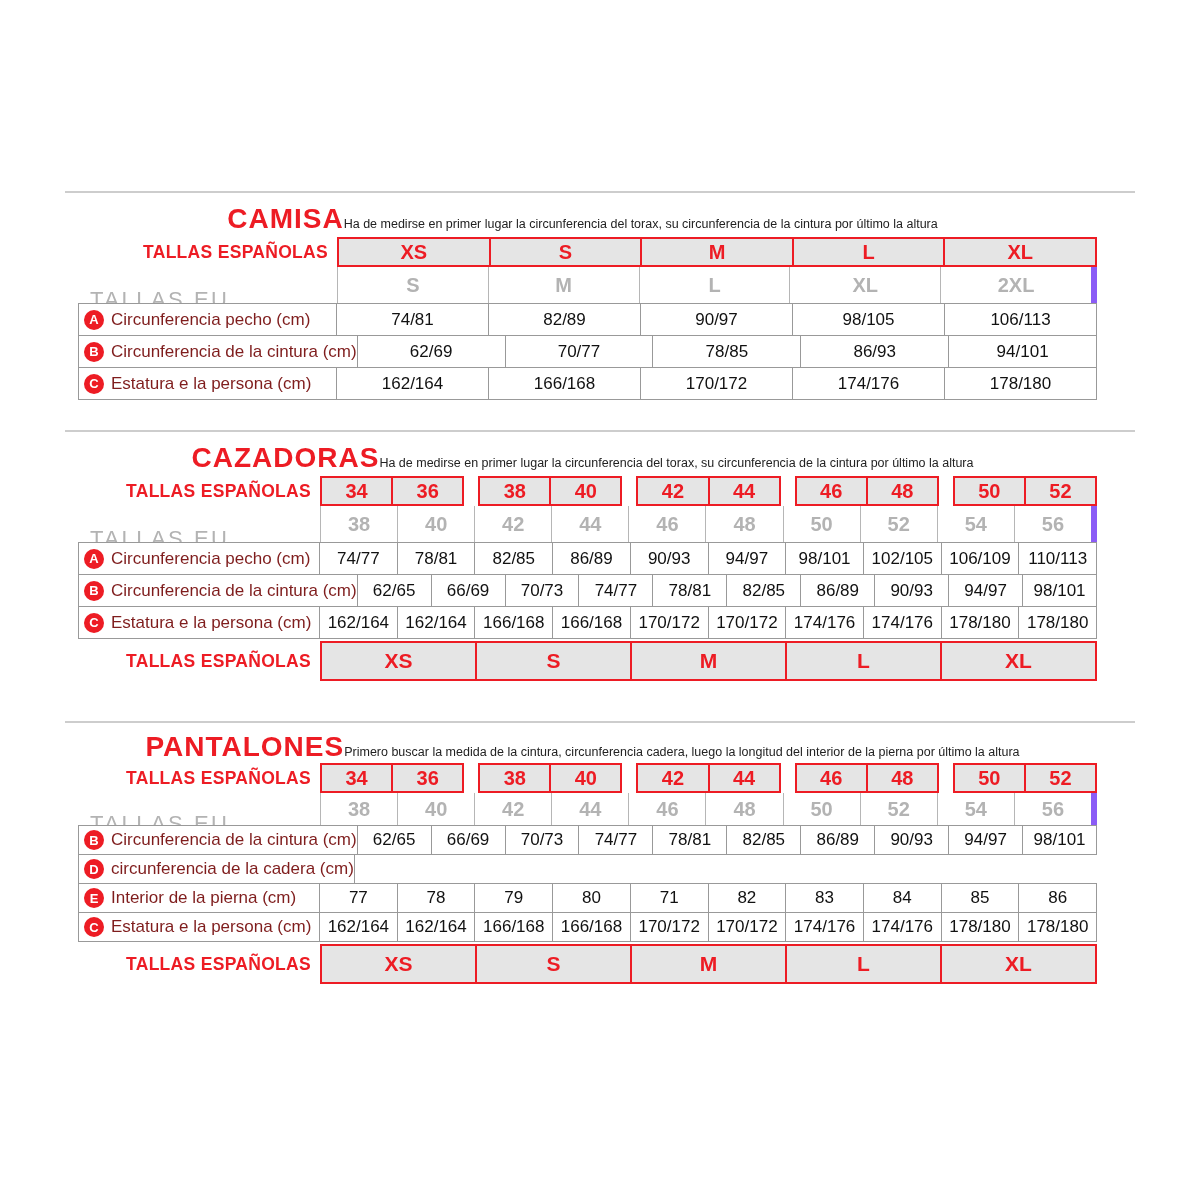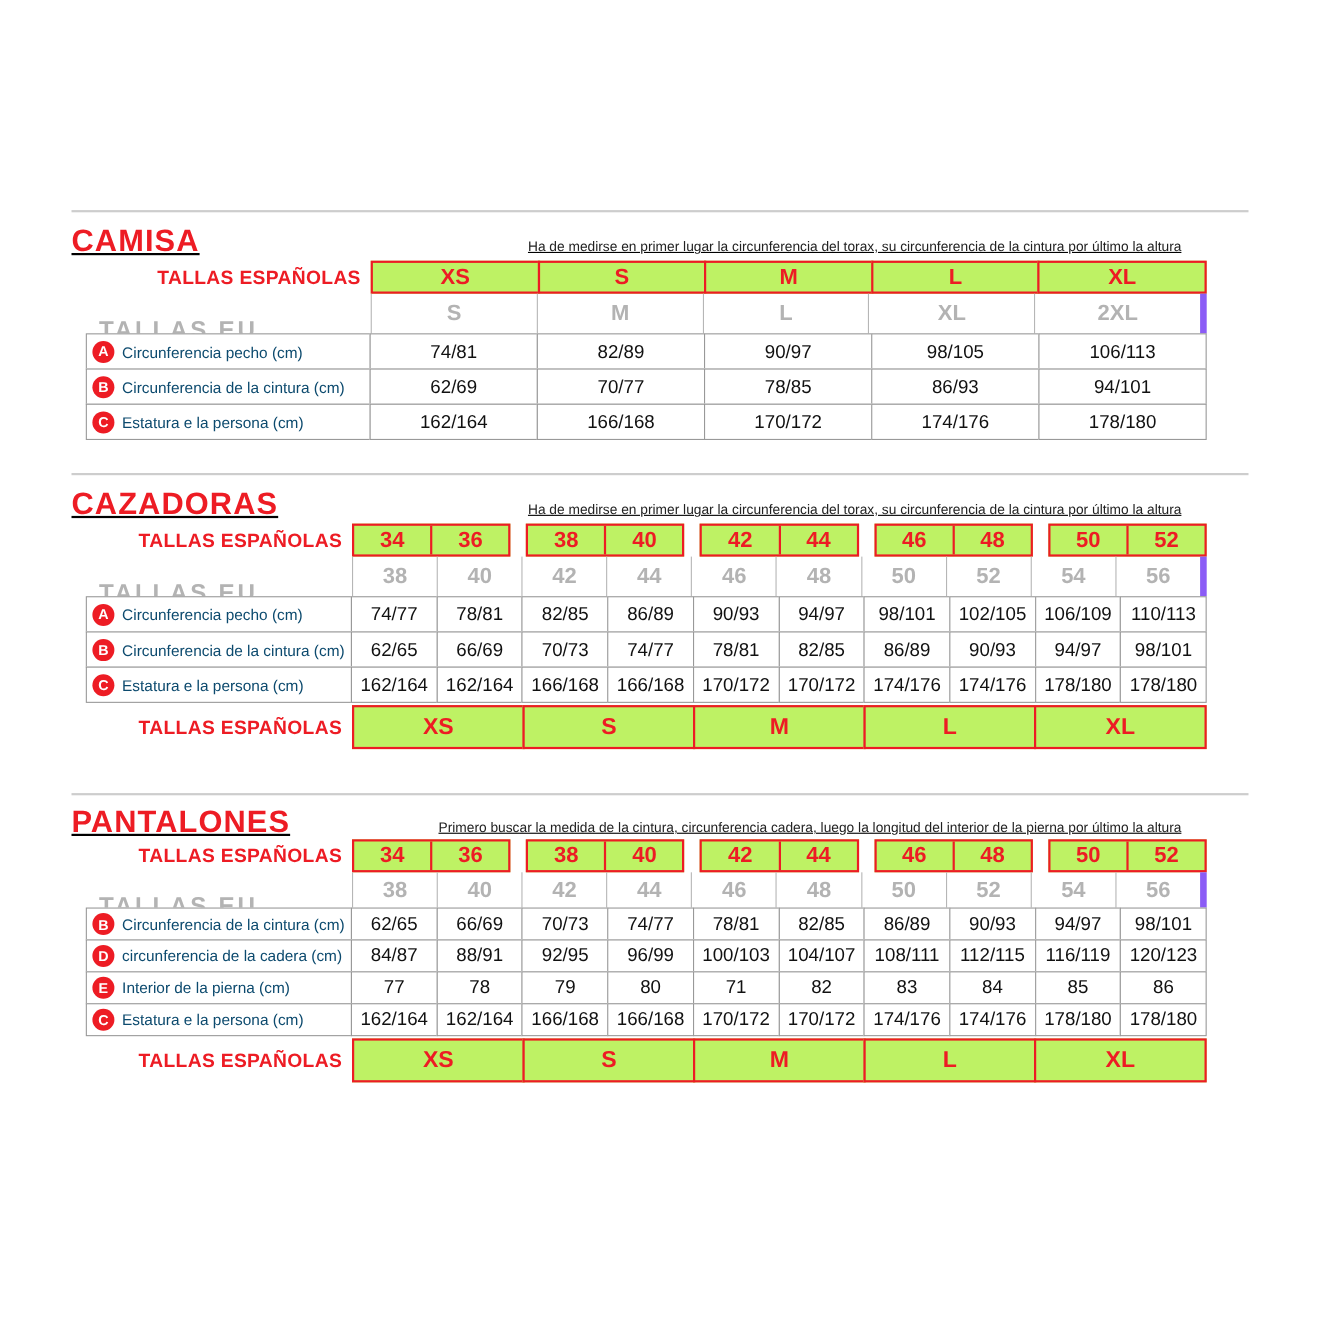--- a/index.html
+++ b/index.html
@@ -19,27 +19,27 @@
   .sec-camisa     { margin-top: 191px; }
   .sec-cazadoras  { margin-top: 30px; }
   .sec-pantalones { margin-top: 40px; }
 
   .divider {
     height: 2px;
     background: var(--divider, #cdcdcd);
   }
   .sec-header {
     display: flex;
-    justify-content: space-between;
+    justify-content: center;
     align-items: baseline;
+    margin-left: 13px;
     width: 1019px;
     height: 44px;
     padding-top: 12px;
     box-sizing: border-box;
-    text-decoration: underline;
   }
   .sec-pantalones .sec-header { height: 40px; padding-top: 10px; }
   .title {
     font-size: 28px;
     font-weight: bold;
     color: var(--red, #ED1C24);
     letter-spacing: 1px;
     line-height: 1;
   }
   .note {
@@ -72,39 +72,39 @@
 
   .size-row { height: 30px; }
   .cells { flex: 1; display: flex; min-width: 0; }
   .gap3 { gap: 14px; }
   .collapse > .red-box + .red-box { margin-left: -2px; }
   .red-box {
     flex: 1;
     border: 2px solid var(--red, #ED1C24);
     display: flex;
     box-sizing: border-box;
-    background: #bef264;
+    background: #e5e5e5;
   }
   .scell {
     flex: 1;
     display: flex;
     align-items: center;
     justify-content: center;
     color: var(--red, #ED1C24);
     font-weight: bold;
     font-size: 20px;
     min-width: 0;
   }
   .red-box .scell + .scell { border-left: 2px solid var(--red, #ED1C24); }
 
   .eu-row { height: 37px; }
   .sec-pantalones .eu-row { height: 33px; }
   .eu-lbl {
     color: var(--eu-gray, #b3b3b3);
-    font-weight: bold;
+    font-weight: normal;
     font-size: 22px;
     letter-spacing: 2.5px;
     display: flex;
     align-items: center;
     padding-left: 12px;
     margin-top: 28px;
   }
   .eu-cell {
     flex: 1;
     display: flex;
@@ -136,22 +136,22 @@
     background: var(--red, #ED1C24);
     color: #ffffff;
     font-weight: bold;
     font-size: 13px;
     display: inline-flex;
     align-items: center;
     justify-content: center;
     flex: 0 0 20px;
   }
   .mlabel {
-    font-size: 14px;
-    color: #0c4a6e;
+    font-size: 17px;
+    color: #7f1d1d;
     white-space: nowrap;
   }
   .dcell {
     flex: 1;
     border: 1px solid var(--table-border, #999999);
     margin-left: -1px;
     display: flex;
     align-items: center;
     justify-content: center;
     font-size: 17px;
@@ -427,32 +427,20 @@
           <div class="dcell">90/93</div>
           <div class="dcell">94/97</div>
           <div class="dcell">98/101</div>
         </div>
       </div>
       <div class="row drow cols10">
         <div class="lbl dlbl">
           <span class="badge">D</span>
           <span class="mlabel">circunferencia de la cadera (cm)</span>
         </div>
-        <div class="cells">
-          <div class="dcell">84/87</div>
-          <div class="dcell">88/91</div>
-          <div class="dcell">92/95</div>
-          <div class="dcell">96/99</div>
-          <div class="dcell">100/103</div>
-          <div class="dcell">104/107</div>
-          <div class="dcell">108/111</div>
-          <div class="dcell">112/115</div>
-          <div class="dcell">116/119</div>
-          <div class="dcell">120/123</div>
-        </div>
       </div>
       <div class="row drow cols10">
         <div class="lbl dlbl">
           <span class="badge">E</span>
           <span class="mlabel">Interior de la pierna (cm)</span>
         </div>
         <div class="cells">
           <div class="dcell">77</div>
           <div class="dcell">78</div>
           <div class="dcell">79</div>

